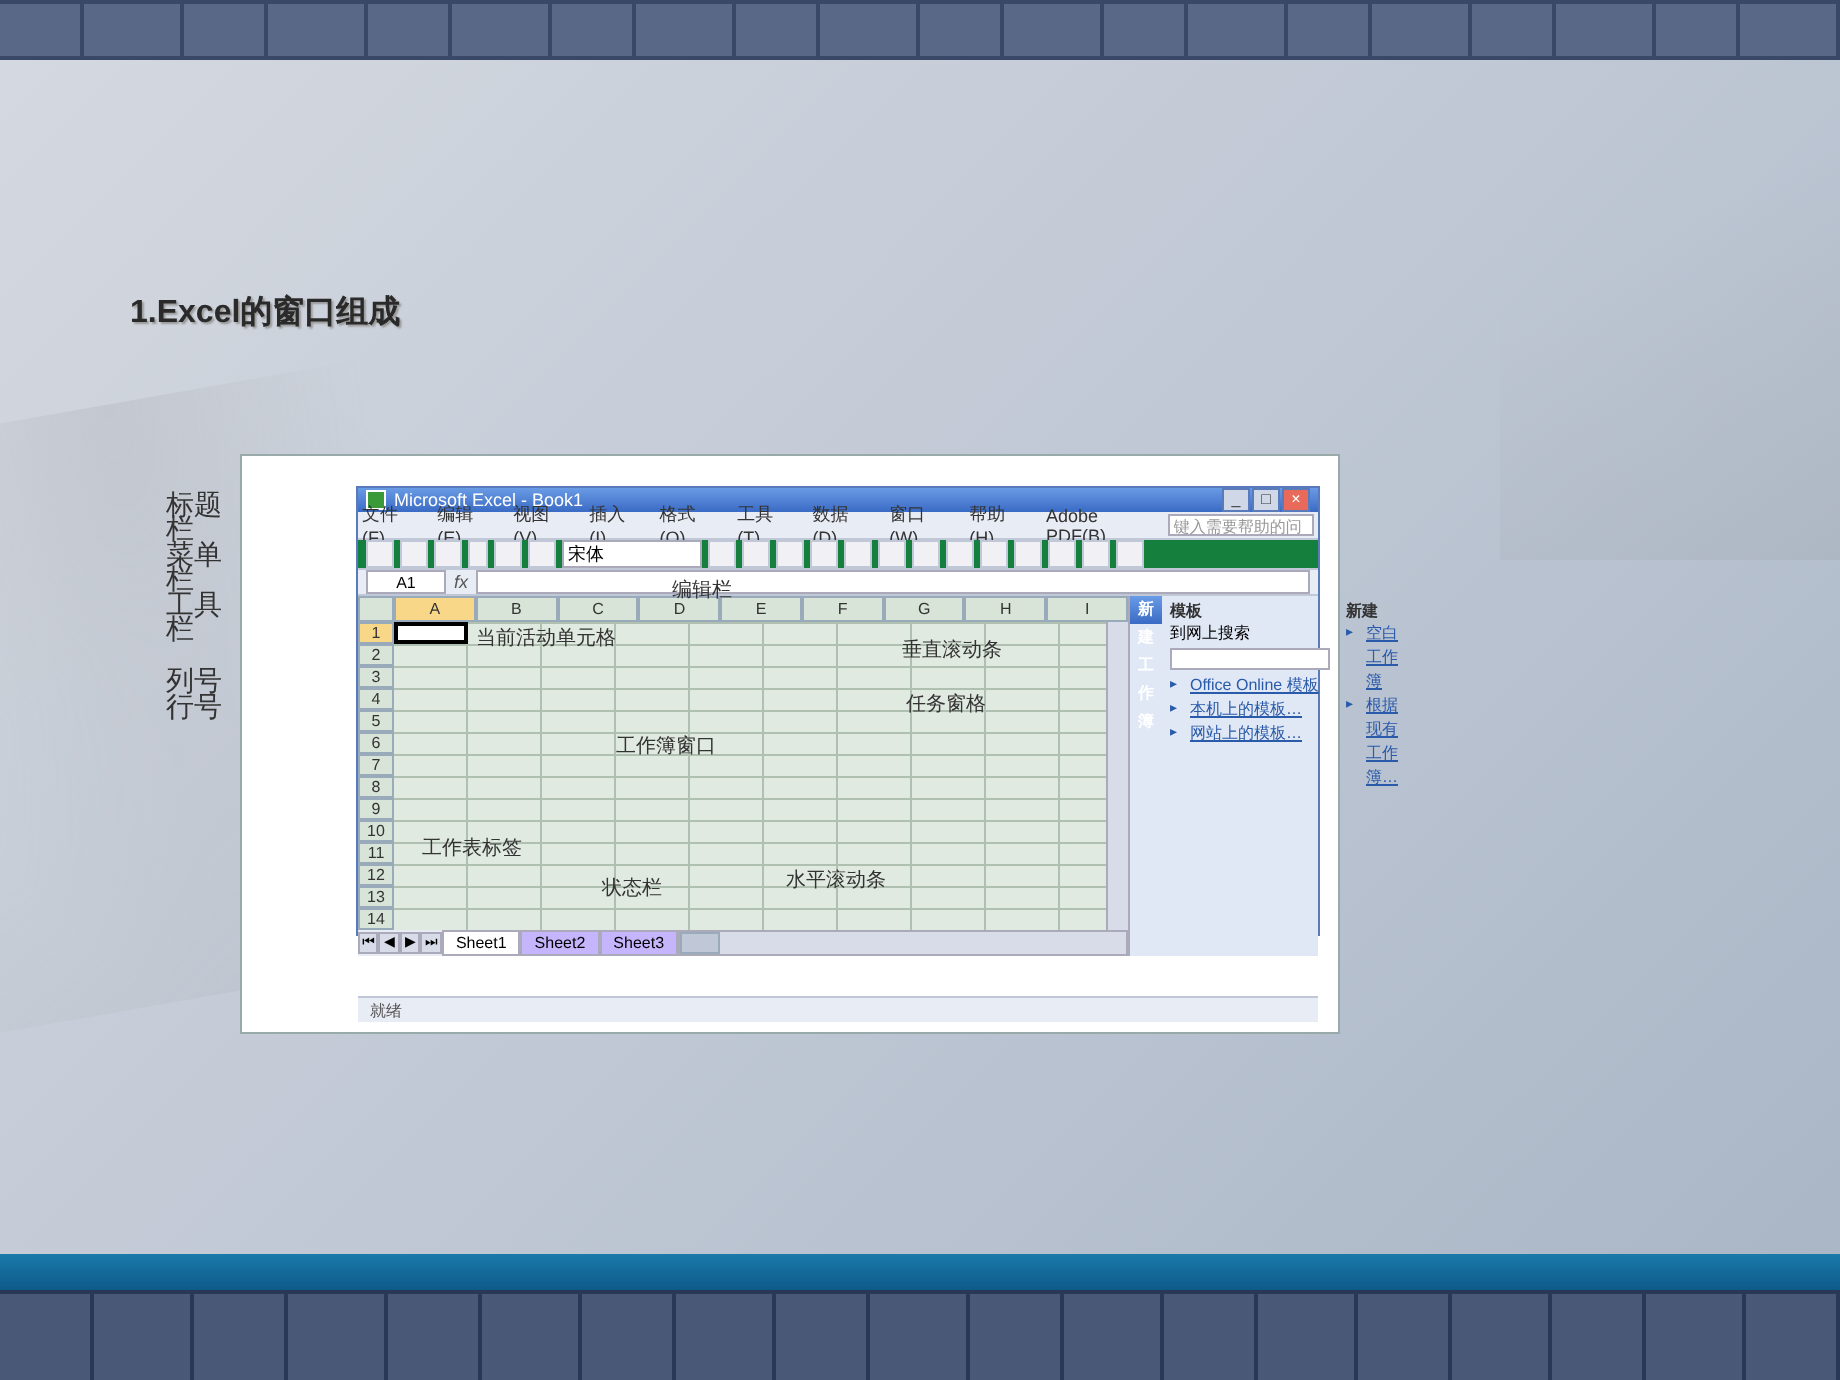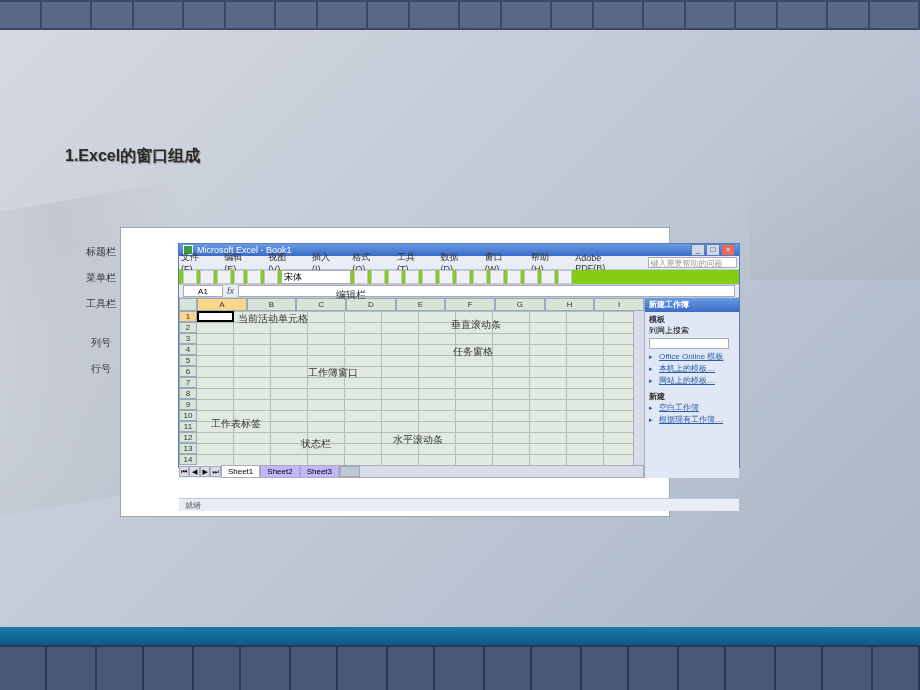--- a/index.html
+++ b/index.html
@@ -45,31 +45,31 @@
   width: 550px; height: 290px;
   background: #fff;
   border: 1px solid #9aa;
   position: relative;
   font-size: 10px;
 }
 .leftlabels {
   position: absolute; left: -38px; top: 18px;
   width: 36px;
   display: flex; flex-direction: column;
-  align-items: center;
-  gap: 14px;
-  font-size: 10px;
+  align-items: flex-start;
+  gap: 1px;
+  font-size: 14px;
   color: #333;
 }
 .leftlabels span { line-height: 12px; }
 .leftlabels .ll-colrow { margin-top: 13px; }
 .excel-window {
   position: absolute;
   left: 57px; top: 15px;
-  width: 562px; height: 225px;
+  width: 482px; height: 225px;
   border: 1px solid #5a7bbb;
   background: #e8ecf5;
   display: flex; flex-direction: column;
 }
 .titlebar {
   height: 16px;
   background: linear-gradient(#6a9be5, #3a6bc5);
   color: #fff; font-size: 9px;
   display: flex; align-items: center; padding: 0 4px;
   gap: 4px;
@@ -77,21 +77,21 @@
 .titlebar .icon { width: 10px; height: 10px; background: #3a9a3a; border: 1px solid #fff; }
 .titlebar .wbtns { margin-left: auto; display: flex; gap: 1px; }
 .wbtn { width: 14px; height: 12px; background: #d0d8e8; border: 1px solid #5a7bbb; font-size: 8px; text-align: center; line-height: 10px; color: #333; }
 .wbtn.close { background: #e86a5a; color: #fff; }
 .menubar {
   height: 14px; background: #e8ecf5; display: flex; gap: 14px; padding: 0 2px;
   font-size: 9px; color: #333; align-items: center; border-bottom: 1px solid #c0c8d8;
 }
 .helpbox { margin-left: auto; width: 90px; height: 11px; background: #fff; border: 1px solid #aab; font-size: 8px; color: #999; padding: 0 2px; }
 .toolbar {
-  height: 16px; background: #84cc16; display: flex; gap: 3px; padding: 0 4px;
+  height: 16px; background: #15803d; display: flex; gap: 3px; padding: 0 4px;
   align-items: center; border-bottom: 1px solid #c0c8d8;
 }
 .tbtn { width: 14px; height: 14px; background: #f0f0f5; border: 1px solid #c0c8d8; }
 .tbtn.sm { width: 10px; }
 .fontbox { width: 70px; height: 14px; background: #fff; border: 1px solid #aab; font-size: 9px; padding: 0 2px; line-height: 12px; }
 .formulabar {
   height: 14px; background: #e8ecf5; display: flex; align-items: center;
   gap: 4px; padding: 0 4px; border-bottom: 1px solid #c0c8d8;
 }
 .namebox { width: 40px; height: 12px; background: #fff; border: 1px solid #aab; font-size: 8px; text-align: center; line-height: 11px; }
@@ -140,21 +140,21 @@
   width: 160px; display: flex; align-items: center; font-size: 8px; gap: 0;
 }
 .navbtn { width: 11px; height: 11px; border: 1px solid #aab; background: #d8dce8; font-size: 7px; text-align: center; line-height: 9px; }
 .tab { padding: 0 6px; border: 1px solid #aab; background: #fff; line-height: 11px; }
 .tab.inactive { background: #c4b5fd; }
 .hscroll { flex: 1; background: #d8dce8; border: 1px solid #aab; display: flex; }
 .hscroll-thumb { width: 20px; background: #c0c8d8; border: 1px solid #9ab; }
 .statusbar { height: 13px; background: #e8ecf5; font-size: 8px; padding: 0 6px; line-height: 13px; color: #555; border-top: 1px solid #c0c8d8; margin-top: 20px; }
 .taskpane {
   width: 95px; background: #e0e8f5; border-left: 1px solid #aab;
-  display: flex; flex-direction: column; font-size: 8px;
+  display: flex; flex-direction: row; font-size: 8px;
 }
 .tp-header { height: 14px; background: linear-gradient(#6a9be5, #3a6bc5); color: #fff; padding: 0 4px; line-height: 14px; font-weight: bold; }
 .tp-section { padding: 2px 4px; }
 .tp-section .tp-title { font-weight: bold; color: #333; }
 .tp-link { color: #2a5aaa; text-decoration: underline; padding-left: 10px; position: relative; line-height: 12px; cursor: default; }
 .tp-link::before { content: "▸"; position: absolute; left: 0; font-size: 7px; }
 .tp-search { width: 80px; height: 11px; background: #fff; border: 1px solid #aab; margin: 2px 0; }
 .annot {
   position: absolute; font-size: 10px; color: #333;
   white-space: nowrap;

